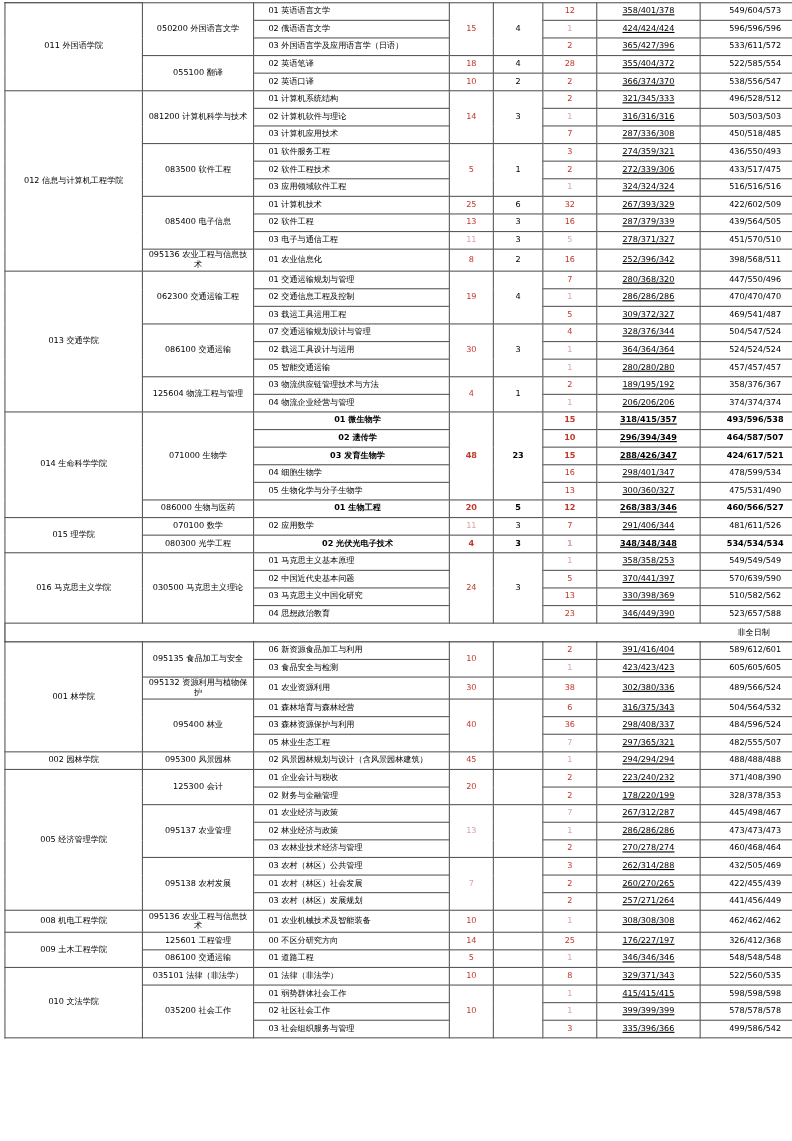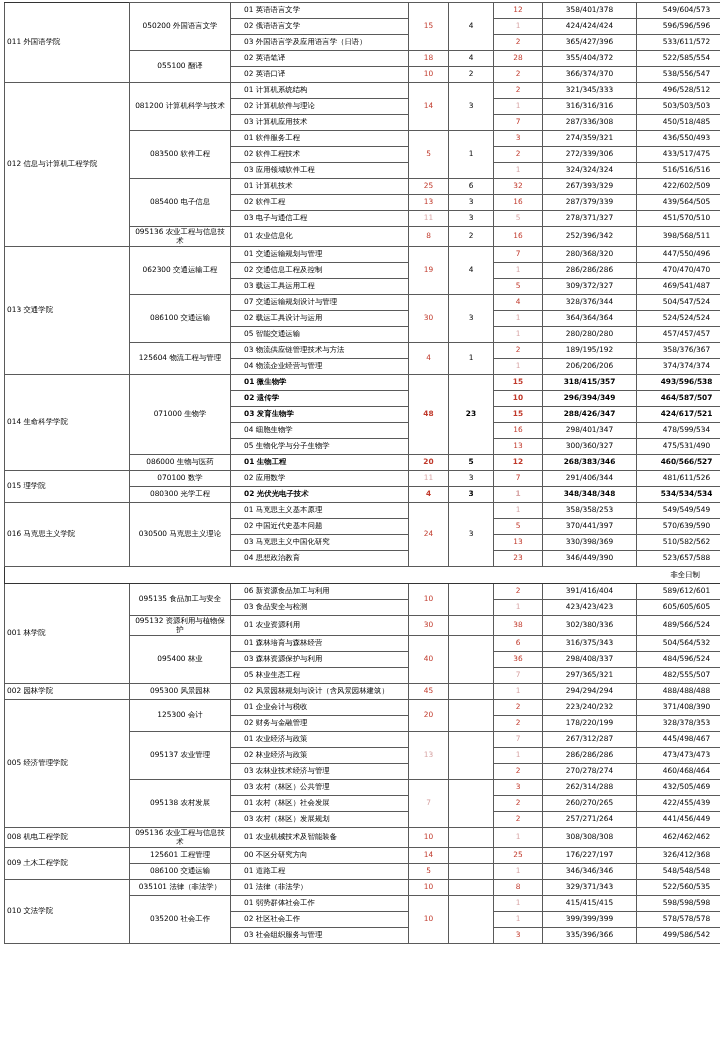--- a/index.html
+++ b/index.html
@@ -22,40 +22,40 @@
   }
   td{
     border:0.7px solid #5a5a5a;
     padding:1px 2px;
     line-height:1.15;
     vertical-align:middle;
     height:16px;
     box-sizing:border-box;
     overflow:hidden;
   }
-  .c-college{width:125px;}
+  .c-college{width:125px;text-align:center;}
   .c-major{width:101px;text-align:center;margin-top:8px;}
   .c-dir{width:178px;text-align:left;padding-left:13px;}
   .c-plan{width:40px;text-align:center;color:#c0392b;}
   .c-recruit{width:45px;text-align:center;color:#000;}
   .c-apply{width:49px;text-align:center;color:#c0392b;}
-  .c-score1{width:94px;text-align:center;color:#000;}
+  .c-score1{width:94px;text-align:center;color:#000;text-decoration:underline;}
   .c-score2{width:100px;text-align:center;color:#000;}
   .grp-top{border-top:1.4px solid #333;}
   .sec-div td{
     border-left:1.4px solid #333;
     border-right:1.4px solid #333;
     border-top:1.4px solid #333;
     border-bottom:1.4px solid #333;
     text-align:right;
     padding-right:36px;
     height:17px;
     font-size:7.4px;
   }
-  .b{font-weight:bold;}
+  .b{font-weight:bold;text-align:center;}
   .faint{color:#d7a3a3;}
 </style>
 </head>
 <body>
 
 <div id="sheet">
   <table>
     <colgroup>
       <col style="width:125px">
         <col style="width:101px">

